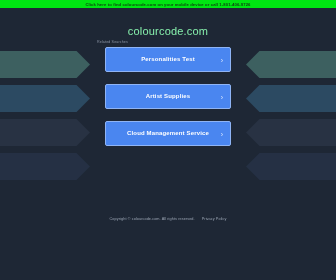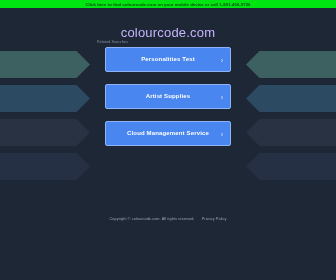--- a/index.html
+++ b/index.html
@@ -66,22 +66,22 @@
   .band.l2, .band.r2 { top: 77px;  background: #2c4a62; }
   .band.l3, .band.r3 { top: 111px; background: #283243; }
   .band.l4, .band.r4 { top: 145px; background: #253044; }
 
   
   .site-title {
     position: absolute;
     top: 17px; left: 0;
     width: 336px;
     text-align: center;
-    font-size: 13px;
-    color: #c4b5fd;
+    font-size: 11px;
+    color: #86efac;
     letter-spacing: 0.2px;
   }
   .related-label {
     position: absolute;
     top: 32px; left: 97px;
     font-size: 3.6px;
     color: #8b95a5;
     letter-spacing: 0.15px;
   }
 

